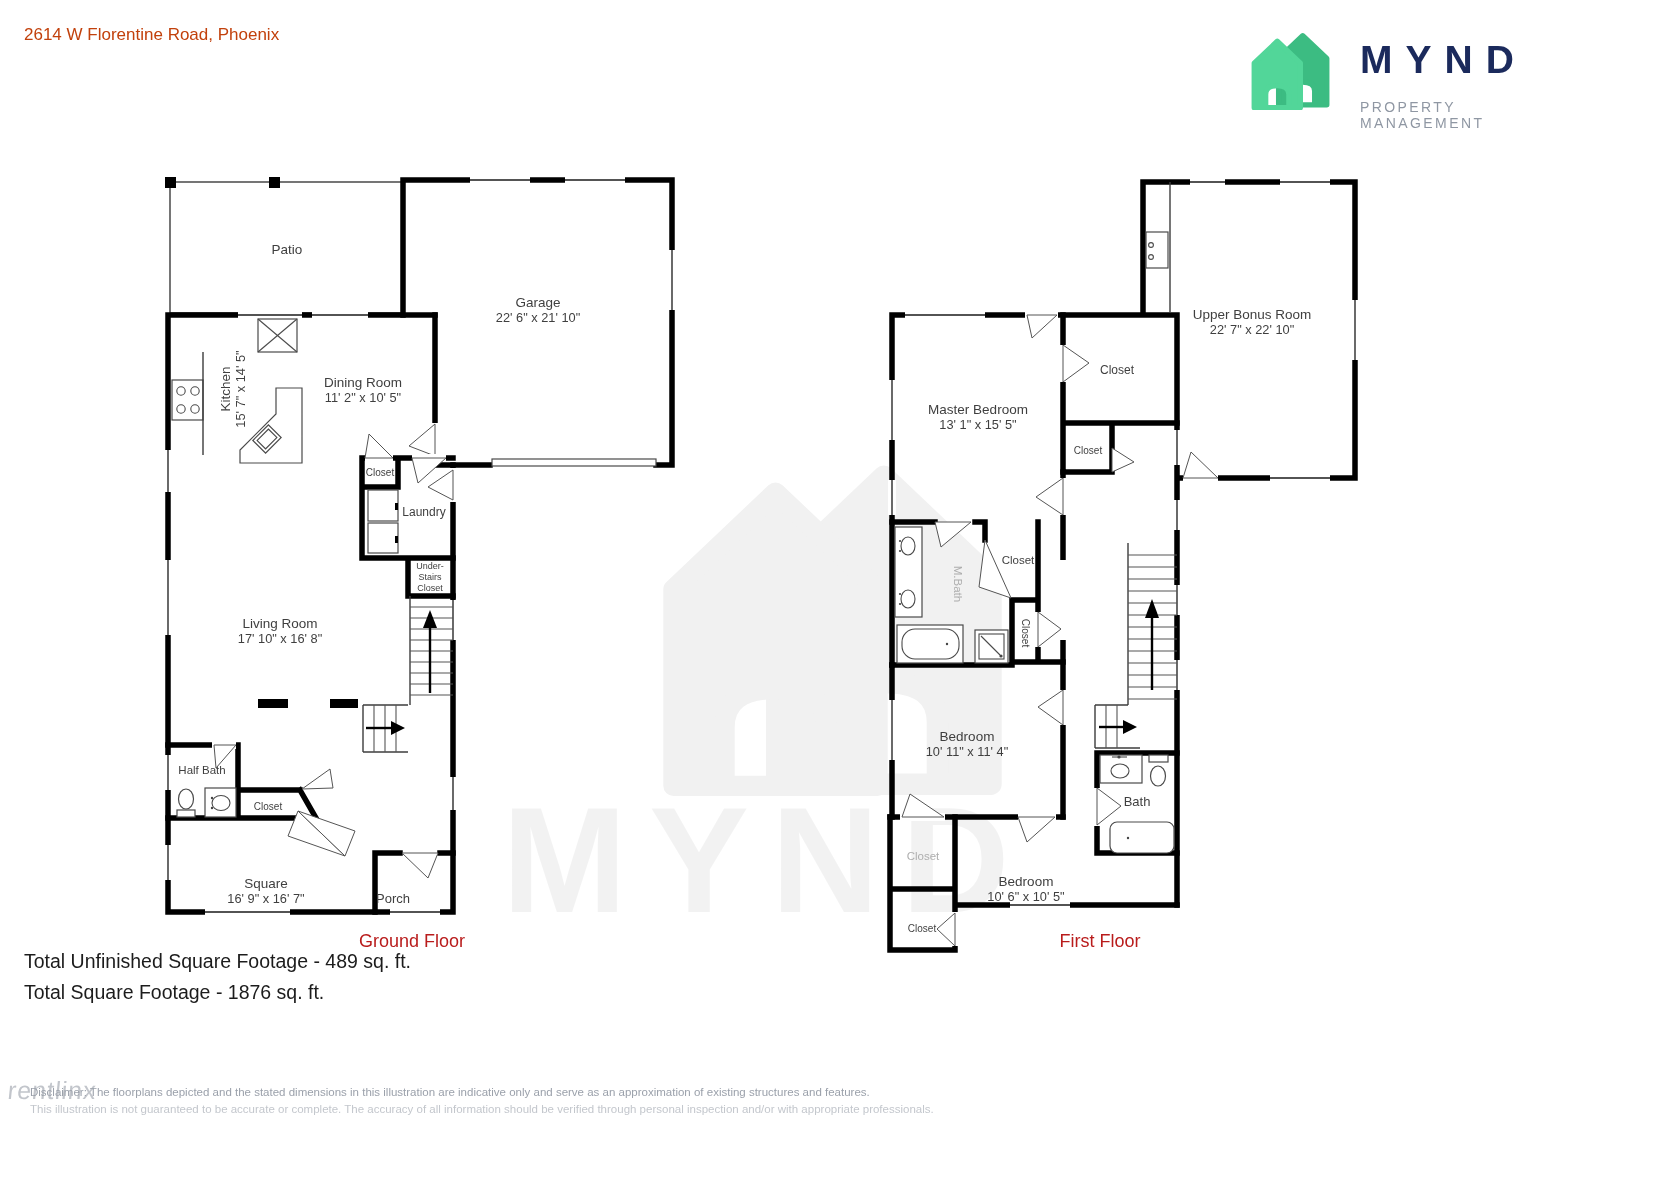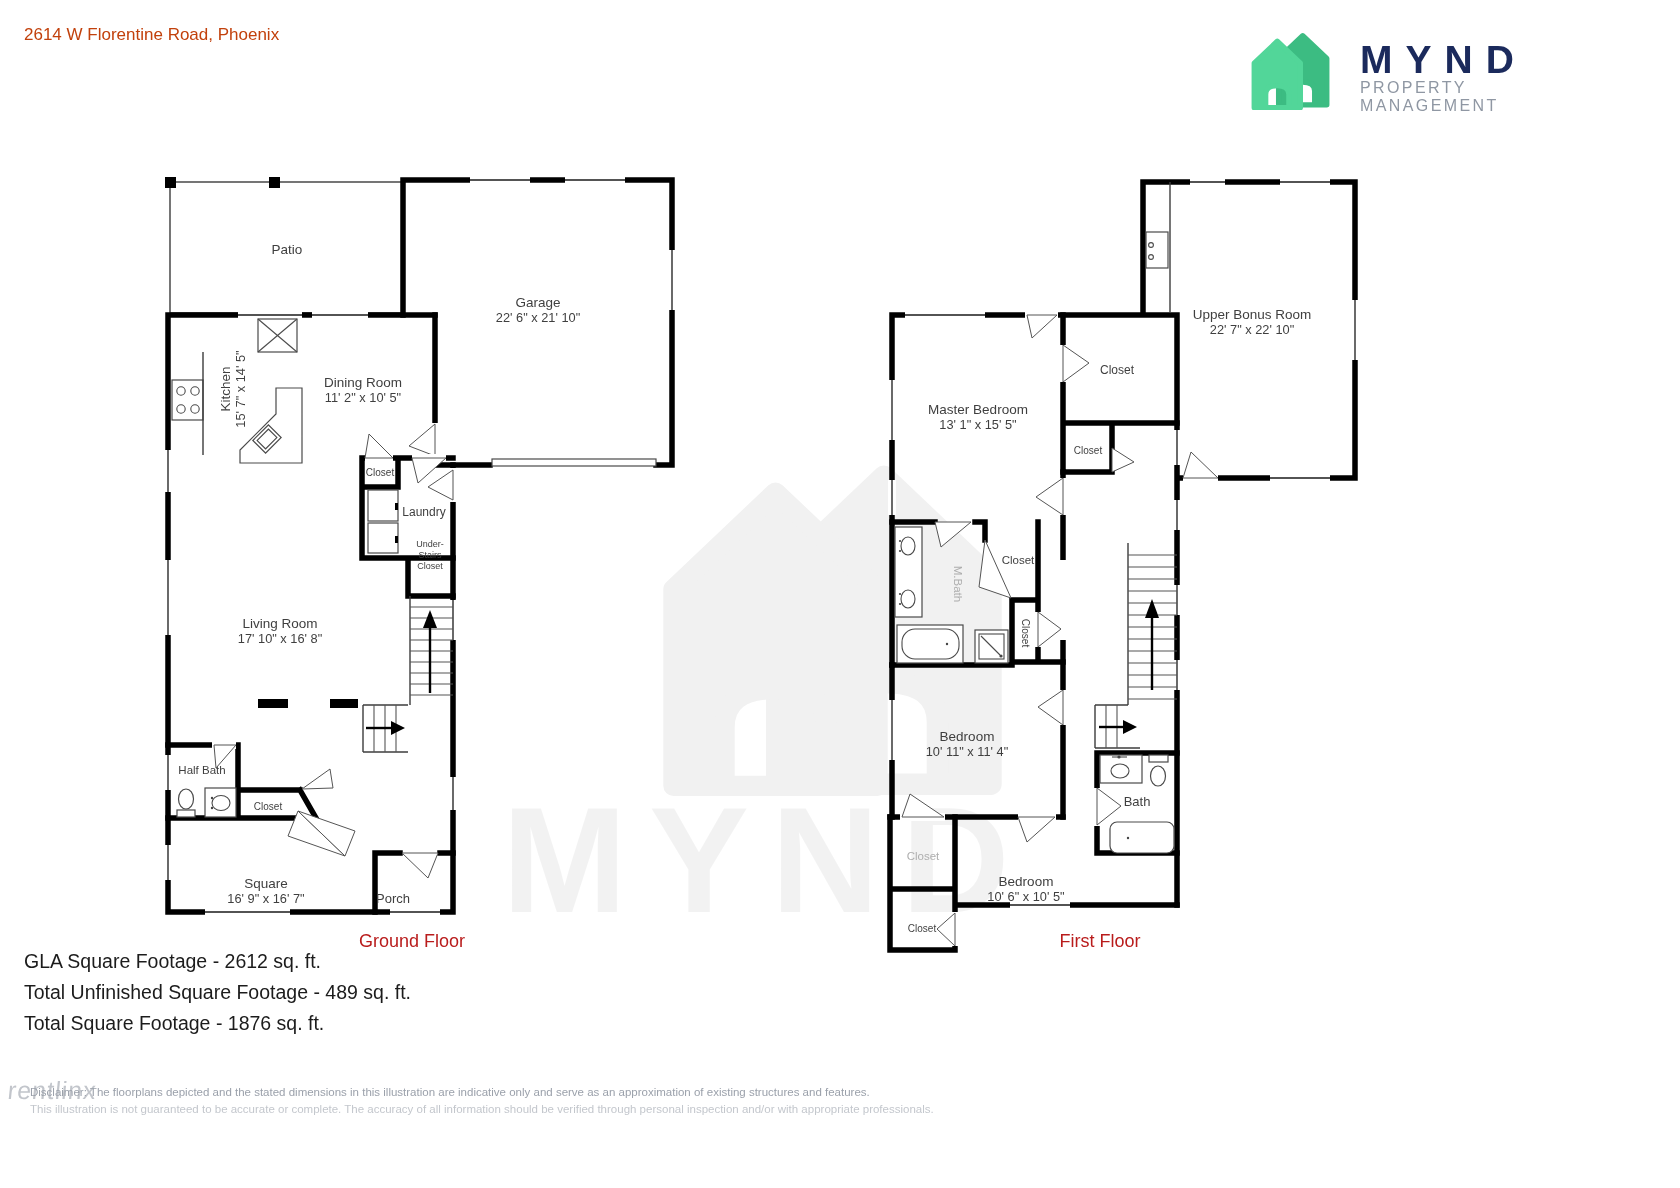--- a/index.html
+++ b/index.html
@@ -18,21 +18,21 @@
   .arrowline{stroke:#000;stroke-width:2.4;fill:none;}
   .arrowhead{fill:#000;stroke:none;}
   .wm{fill:#f1f1f1;}
   .wmtext{fill:rgba(0,0,0,0.05);font-weight:bold;letter-spacing:22px;}
 
   .hdr-address{position:absolute;left:24px;top:25px;font-size:17px;color:#c2410c;}
   .logo{position:absolute;left:1240px;top:30px;width:320px;height:80px;}
   .logo-houses{position:absolute;left:0;top:2px;}
   .logo-text{position:absolute;left:120px;top:10px;}
   .logo-word{font-size:39px;font-weight:bold;color:#1b2a5c;letter-spacing:13px;line-height:1;}
-  .logo-sub{font-size:16px;color:#8f97a3;letter-spacing:2.4px;margin-top:0;}
+  .logo-sub{font-size:14px;color:#8f97a3;letter-spacing:2.4px;margin-top:20px;}
 
   .rlabel,.rblock{position:absolute;transform:translate(-50%,-50%);font-size:13.5px;color:#3f3f3f;
                   text-align:center;line-height:1.1;white-space:nowrap;}
   .rblock .dims{font-size:12.8px;}
   .sm{font-size:10px;}
   .md{font-size:11.5px;}
   .xs{font-size:9px;white-space:pre-line;line-height:1.2;}
   .rot-ccw{transform:translate(-50%,-50%) rotate(-90deg);}
   .rot-cw{transform:translate(-50%,-50%) rotate(90deg);}
   .gray{color:#aeaeae;}
@@ -347,21 +347,21 @@
   <div class="rblock rot-ccw" style="left:233px;top:389px">
     <div>Kitchen</div>
         <div class="dims">15' 7" x 14' 5"</div>
   </div>
   <div class="rblock" style="left:363px;top:390px">
     <div>Dining Room</div>
         <div class="dims">11' 2" x 10' 5"</div>
   </div>
   <div class="rlabel sm" style="left:380px;top:472px">Closet</div>
   <div class="rlabel" style="left:424px;top:513px;font-size:12px">Laundry</div>
-  <div class="rlabel xs" style="left:430px;top:555px">Under-
+  <div class="rlabel xs" style="left:430px;top:577px">Under-
 Stairs
 Closet</div>
   <div class="rblock" style="left:280px;top:631px">
     <div>Living Room</div>
         <div class="dims">17' 10" x 16' 8"</div>
   </div>
   <div class="rlabel md" style="left:202px;top:770px">Half Bath</div>
   <div class="rlabel sm" style="left:268px;top:806px">Closet</div>
   <div class="rblock" style="left:266px;top:891px">
     <div>Square</div>
@@ -394,21 +394,20 @@
         <div class="dims">10' 6" x 10' 5"</div>
   </div>
   <div class="rlabel sm" style="left:922px;top:928px">Closet</div>
   <div class="rlabel" style="left:1137px;top:802px;font-size:13px">Bath</div>
 </div>
 
 <div class="caption" style="left:412px;top:941px">Ground Floor</div>
 <div class="caption" style="left:1100px;top:941px">First Floor</div>
 
 <div class="footer">
-  <div>GLA Square Footage - 2612 sq. ft.</div>
   <div>Total Unfinished Square Footage - 489 sq. ft.</div>
   <div>Total Square Footage - 1876 sq. ft.</div>
 </div>
 
 <div class="vendor-wm">rentlinx</div>
 <div class="disclaimer d2">This illustration is not guaranteed to be accurate or complete. The accuracy of all information should be verified through personal inspection and/or with appropriate professionals.</div>
 <div class="disclaimer d1">Disclaimer: The floorplans depicted and the stated dimensions in this illustration are indicative only and serve as an approximation of existing structures and features.</div>
 
 </div>
 

